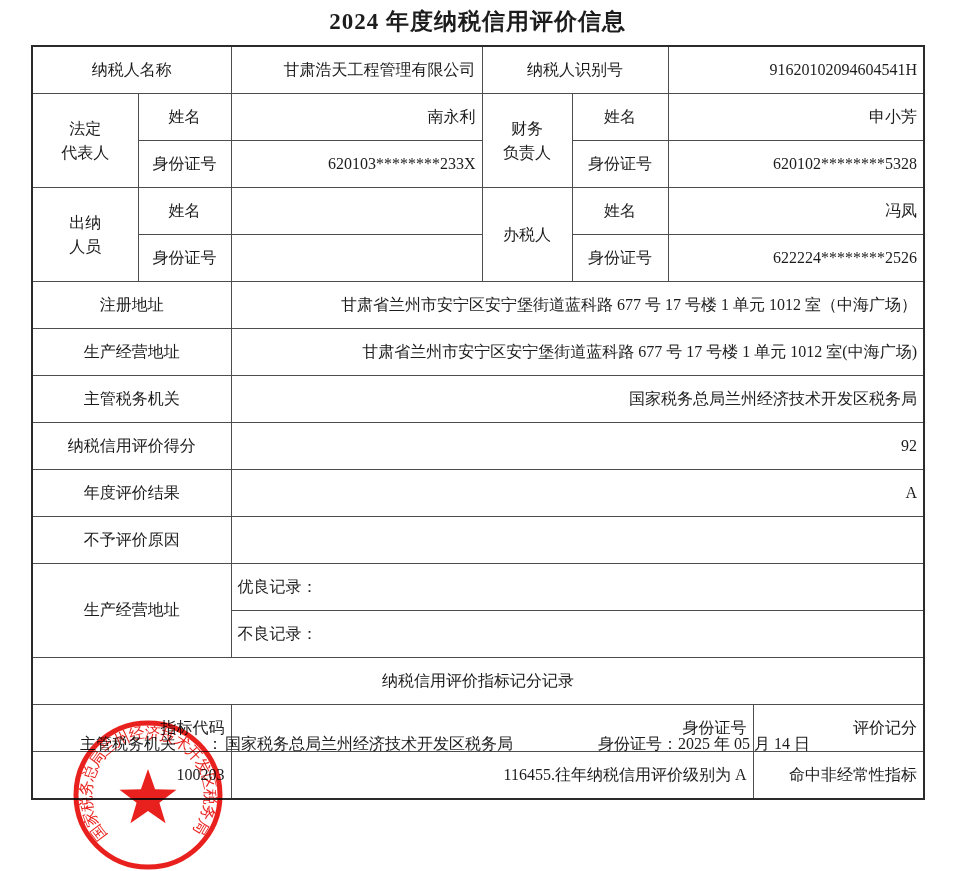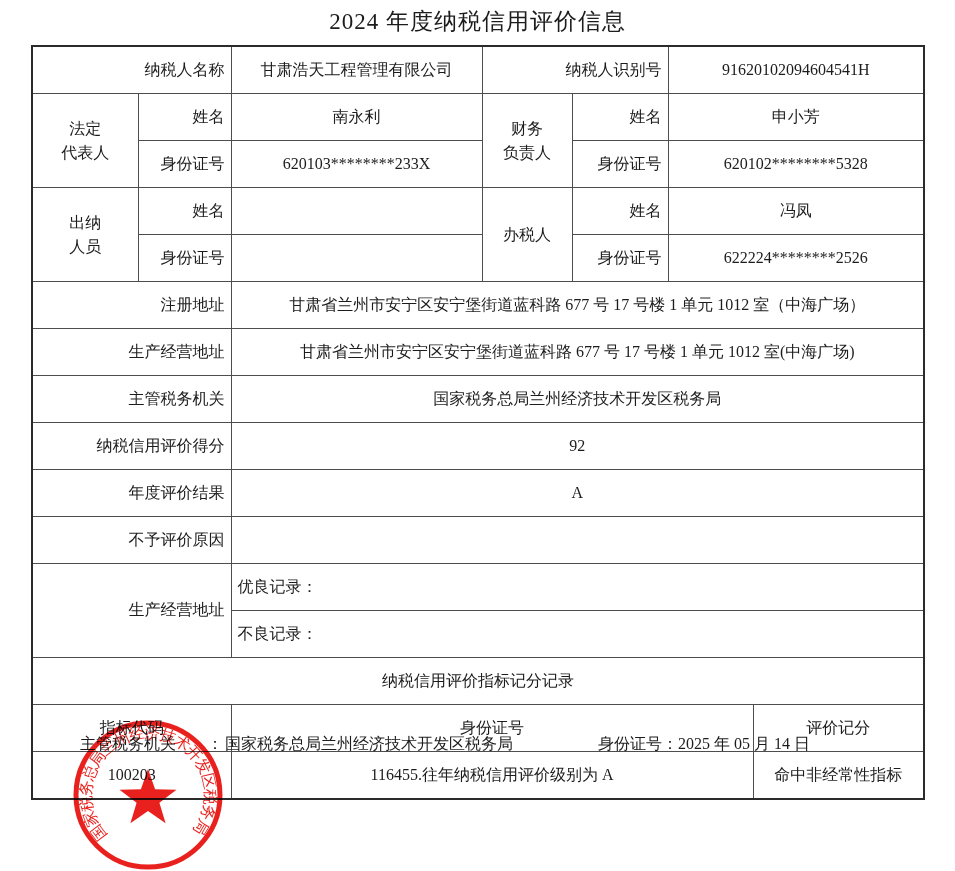--- a/index.html
+++ b/index.html
@@ -3,36 +3,36 @@
 <meta charset="utf-8">
 <style>
   html,body{margin:0;padding:0;}
   body{
     width:955px;height:871px;position:relative;background:#ffffff;
     font-family:"Liberation Serif","DejaVu Serif",serif;color:#1c1c1c;
     overflow:hidden;
   }
   .title{
     position:absolute;top:6px;left:0;width:955px;text-align:center;
-    font-size:23px;font-weight:normal;letter-spacing:1px;
+    font-size:23px;font-weight:bold;letter-spacing:1px;
   }
   table.main{
     position:absolute;left:31px;top:45px;width:892px;
     border-collapse:collapse;table-layout:fixed;
     border:2px solid #2b2b2b;
   }
   table.main td{
     border:1px solid #4d4d4d;
     font-size:16px;height:42px;
     padding:2px 6px;
     overflow:hidden;
   }
-  td.lbl{text-align:right;padding-left:10px;}
+  td.lbl{text-align:center;padding-left:10px;}
   td.grp{text-align:center;white-space:pre-line;line-height:1.5;}
-  td.val{text-align:center;}
+  td.val{text-align:right;}
   td.left{text-align:left;padding-left:12px;}
   td.banner{text-align:center;}
   .footer{
     position:absolute;left:0;top:734px;width:955px;height:28px;
     font-size:16px;
   }
   .footer .f-label{position:absolute;left:80px;top:0;}
   .footer .f-colon{position:absolute;left:207px;top:0;}
   .footer .f-authority{position:absolute;left:225px;top:0;}
   .footer .f-date{position:absolute;left:598px;top:0;}

